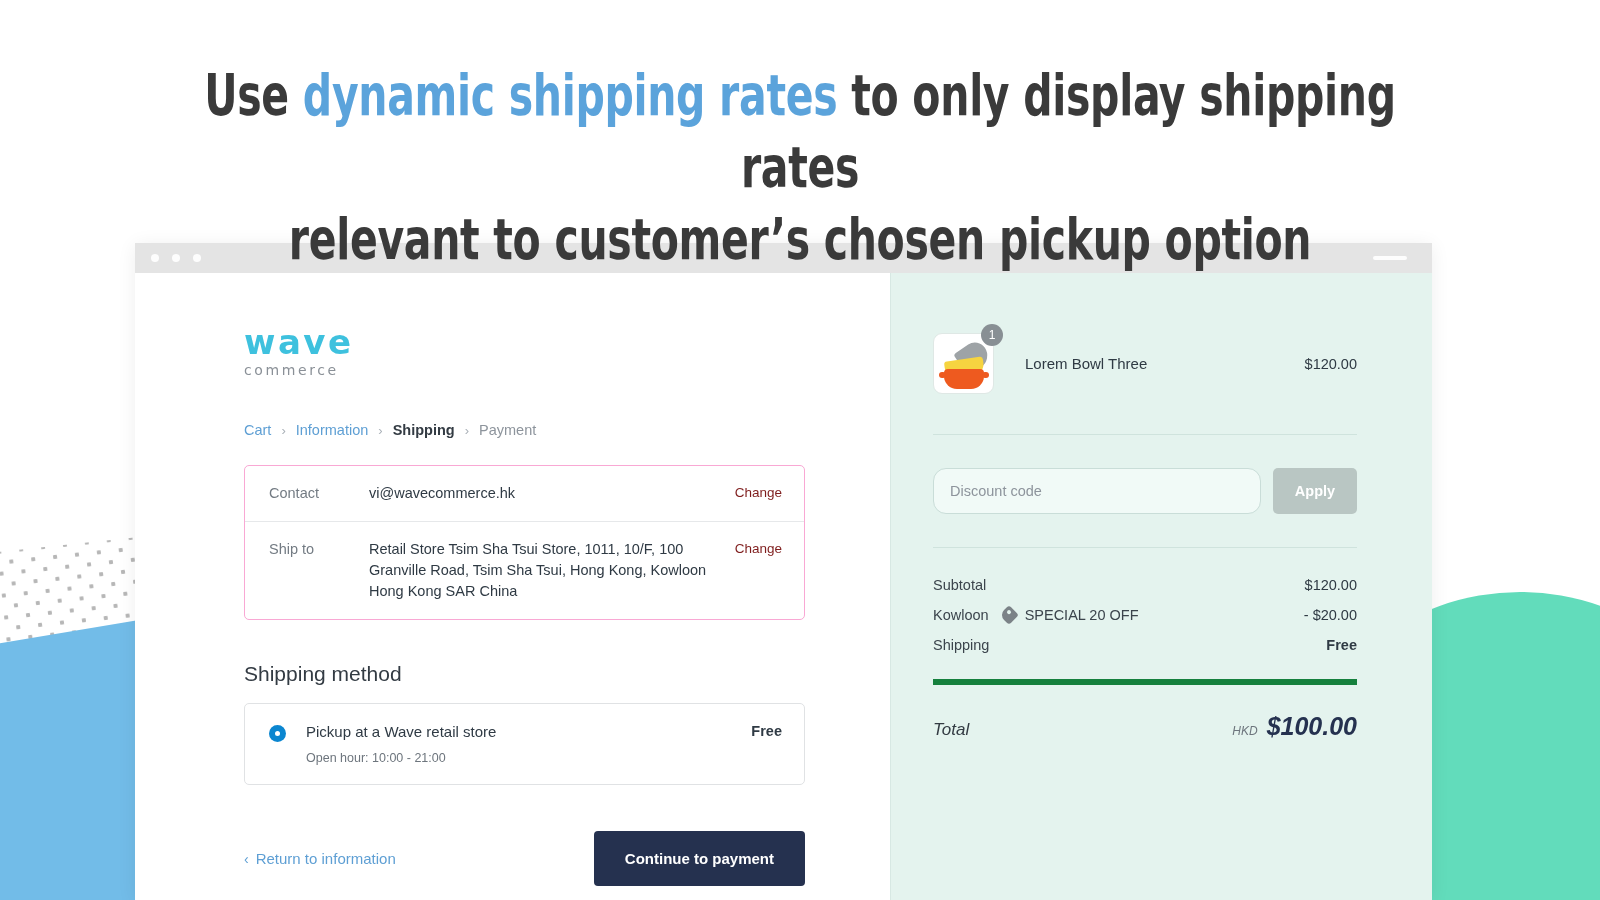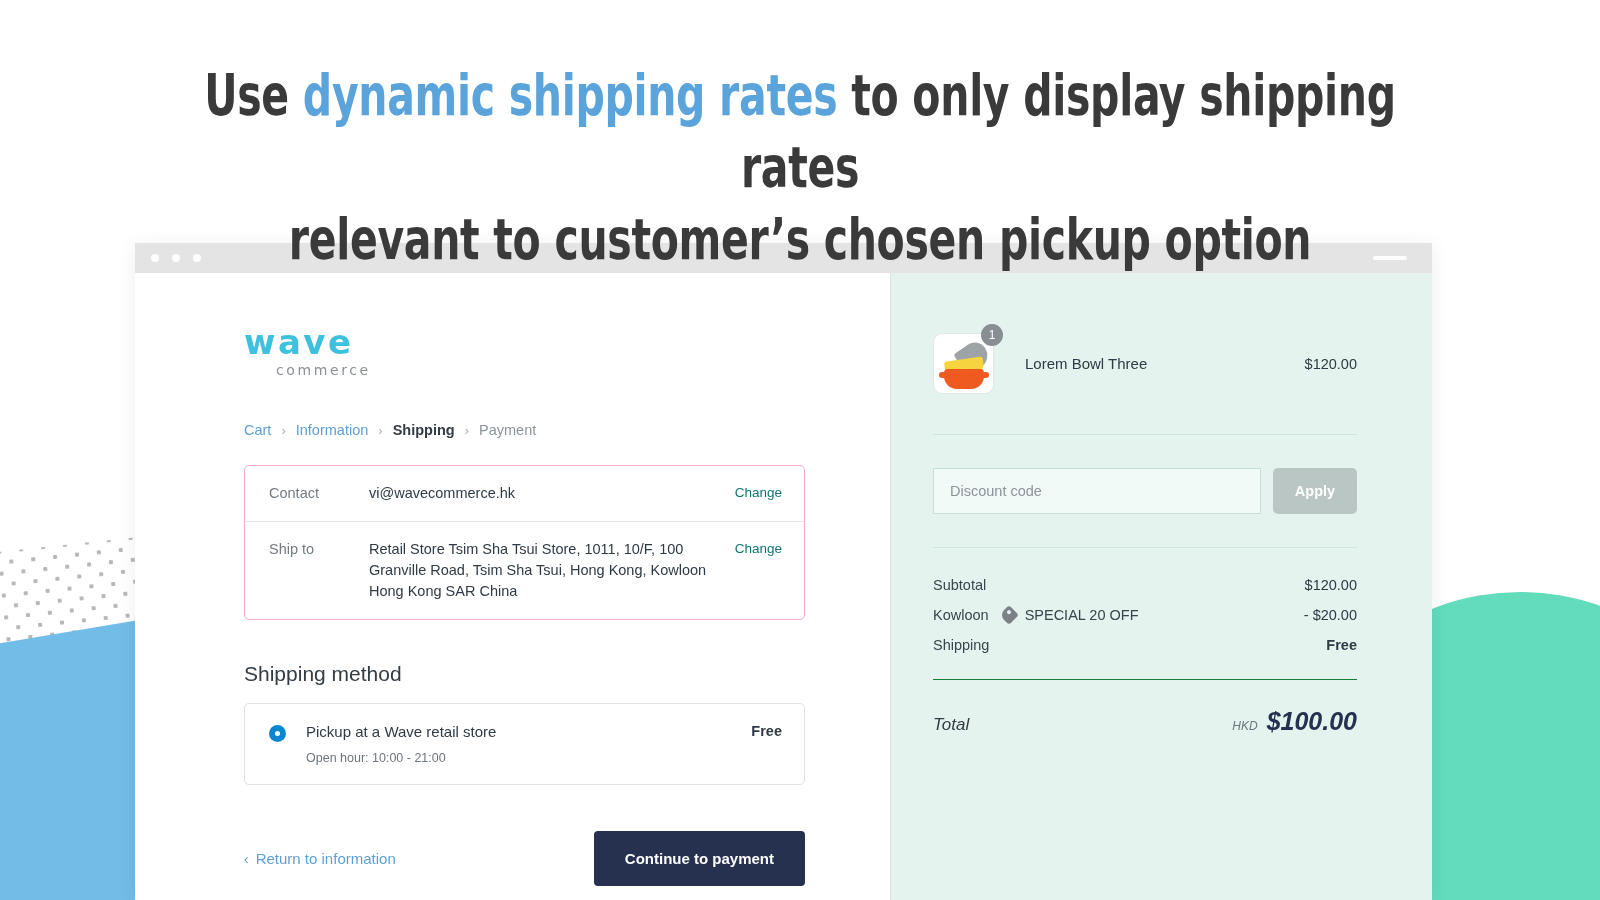--- a/index.html
+++ b/index.html
@@ -119,21 +119,20 @@
     letter-spacing: 2.5px;
     line-height: 1;
     font-family: "DejaVu Sans", sans-serif;
   }
   .logo-sub {
     font-size: 14px;
     color: #8a9097;
     letter-spacing: 2.6px;
     margin-top: 3px;
     font-family: "DejaVu Sans", sans-serif;
-    margin-left: 32px;
   }
 
   .breadcrumb {
     display: flex;
     align-items: flex-end;
     font-size: 14.5px;
     margin-bottom: 27px;
   }
   .bc-link { color: #5E9FD4; }
   .bc-current { color: #333b43; font-weight: bold; }
@@ -152,21 +151,21 @@
   }
   .info-row {
     display: flex;
     padding: 17px 22px 17px 24px;
     font-size: 14.5px;
     line-height: 1.45;
   }
   .info-row + .info-row { border-top: 1px solid #e6e8ea; }
   .info-label { width: 100px; color: #737b83; flex-shrink: 0; }
   .info-value { flex: 1; color: #2f3a44; padding-right: 12px; }
-  .info-change { color: #0f766e; font-size: 13.5px; flex-shrink: 0; }
+  .info-change { color: #7f1d1d; font-size: 13.5px; flex-shrink: 0; }
 
   .section-title {
     font-size: 21px;
     color: #333b43;
     margin-bottom: 17px;
     font-weight: normal;
   }
 
   .method-box {
     width: 561px;
@@ -302,21 +301,21 @@
 
   .discount-row {
     display: flex;
     padding: 33px 0;
     border-bottom: 1px solid #cfe3dd;
   }
   .discount-input {
     flex: 1;
     height: 46px;
     border: 1px solid #c9ddd8;
-    border-radius: 1px;
+    border-radius: 13px;
     background: #f1faf7;
     padding: 0 16px;
     font-size: 14.5px;
     color: #2f3a44;
     font-family: "Liberation Sans", sans-serif;
     outline: none;
   }
   .discount-input::placeholder { color: #8d949c; }
   .apply-btn {
     width: 84px;
@@ -325,21 +324,21 @@
     background: #b9c6c3;
     color: #ffffff;
     font-size: 14.5px;
     font-weight: bold;
     border: none;
     border-radius: 5px;
     cursor: pointer;
     font-family: "Liberation Sans", sans-serif;
   }
 
-  .totals { padding: 29px 0 26px; border-bottom: 1px solid #15803d; }
+  .totals { padding: 29px 0 26px; border-bottom: 6px solid #15803d; }
   .total-row {
     display: flex;
     align-items: center;
     font-size: 14.5px;
     color: #3b444c;
     margin-bottom: 14px;
   }
   .total-row:last-child { margin-bottom: 0; }
   .tr-label { color: #3b444c; }
   .tag-icon {

